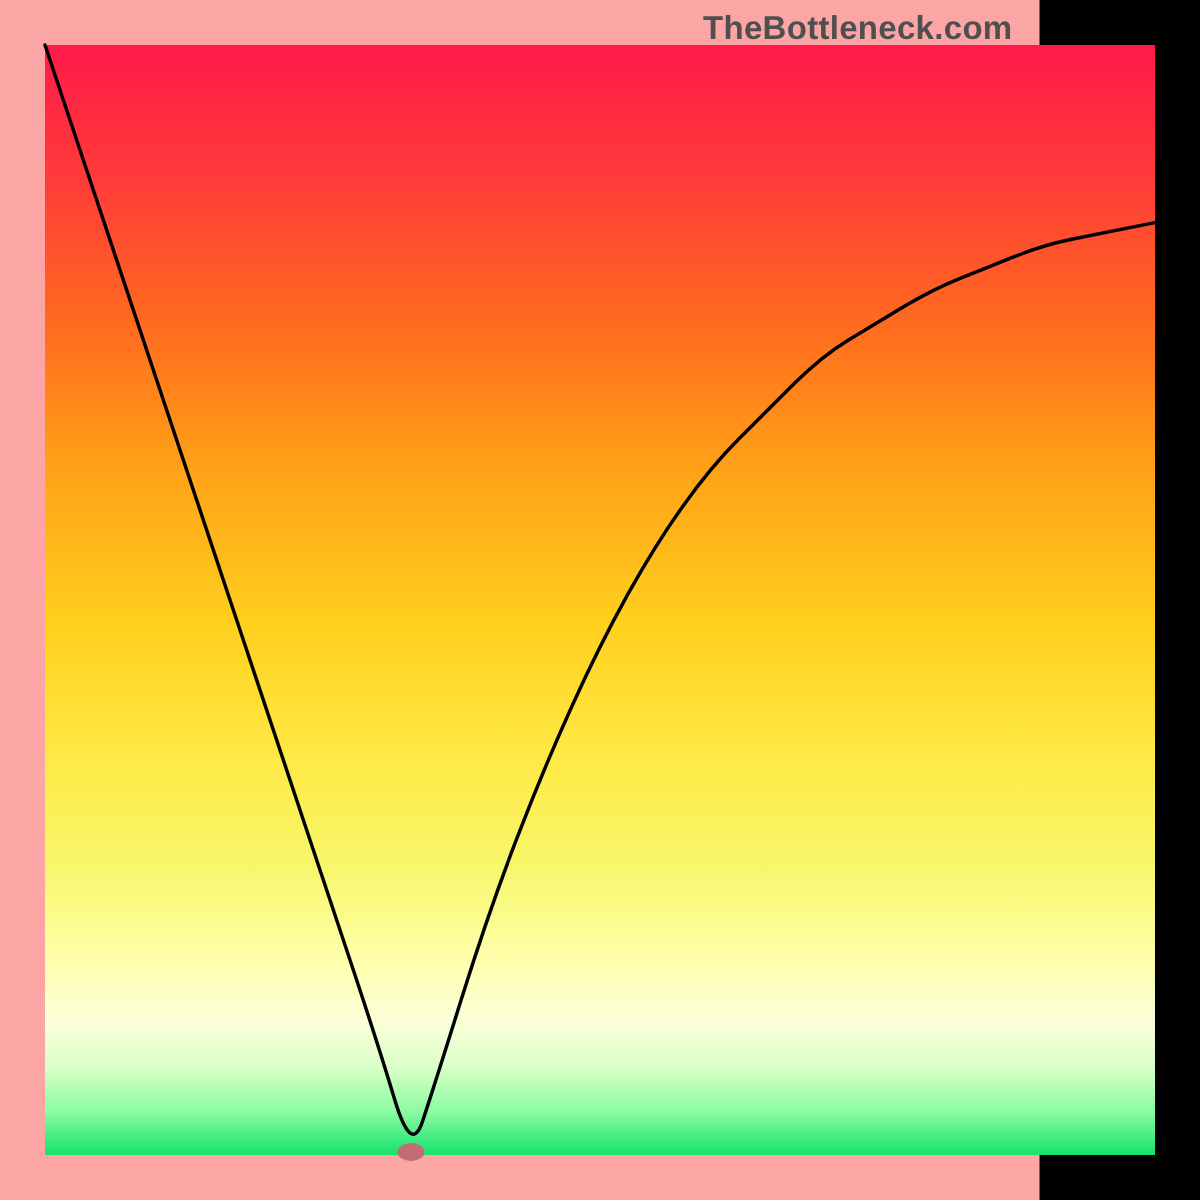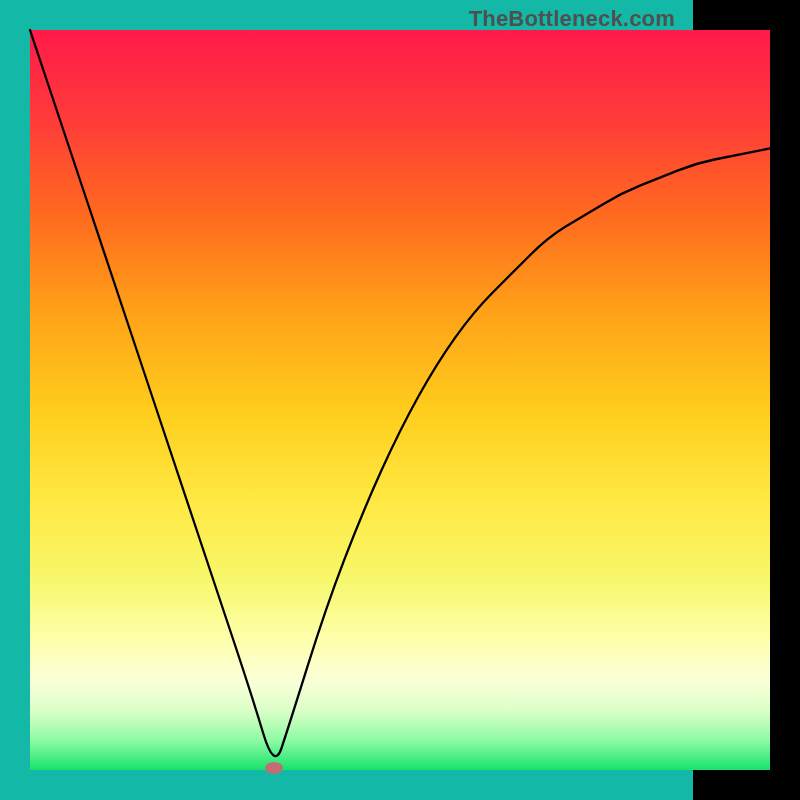--- a/index.html
+++ b/index.html
@@ -1,21 +1,21 @@
 <!DOCTYPE html>
 <html><head>
 <meta charset="utf-8">
 <style>
   * { margin: 0; padding: 0; box-sizing: border-box; }
   html, body { width: 800px; height: 800px; overflow: hidden; background: #000; }
   .frame {
     position: relative;
     width: 693px;
     height: 800px;
-    background: #14b8a6;
+    background: #fca5a5;
   }
   .plot-area {
     position: absolute;
     left: 30px;
     top: 30px;
     width: 740px;
     height: 740px;
     background: linear-gradient(to bottom,
       #ff1a4a 0%,
       #ff3b39 12%,

